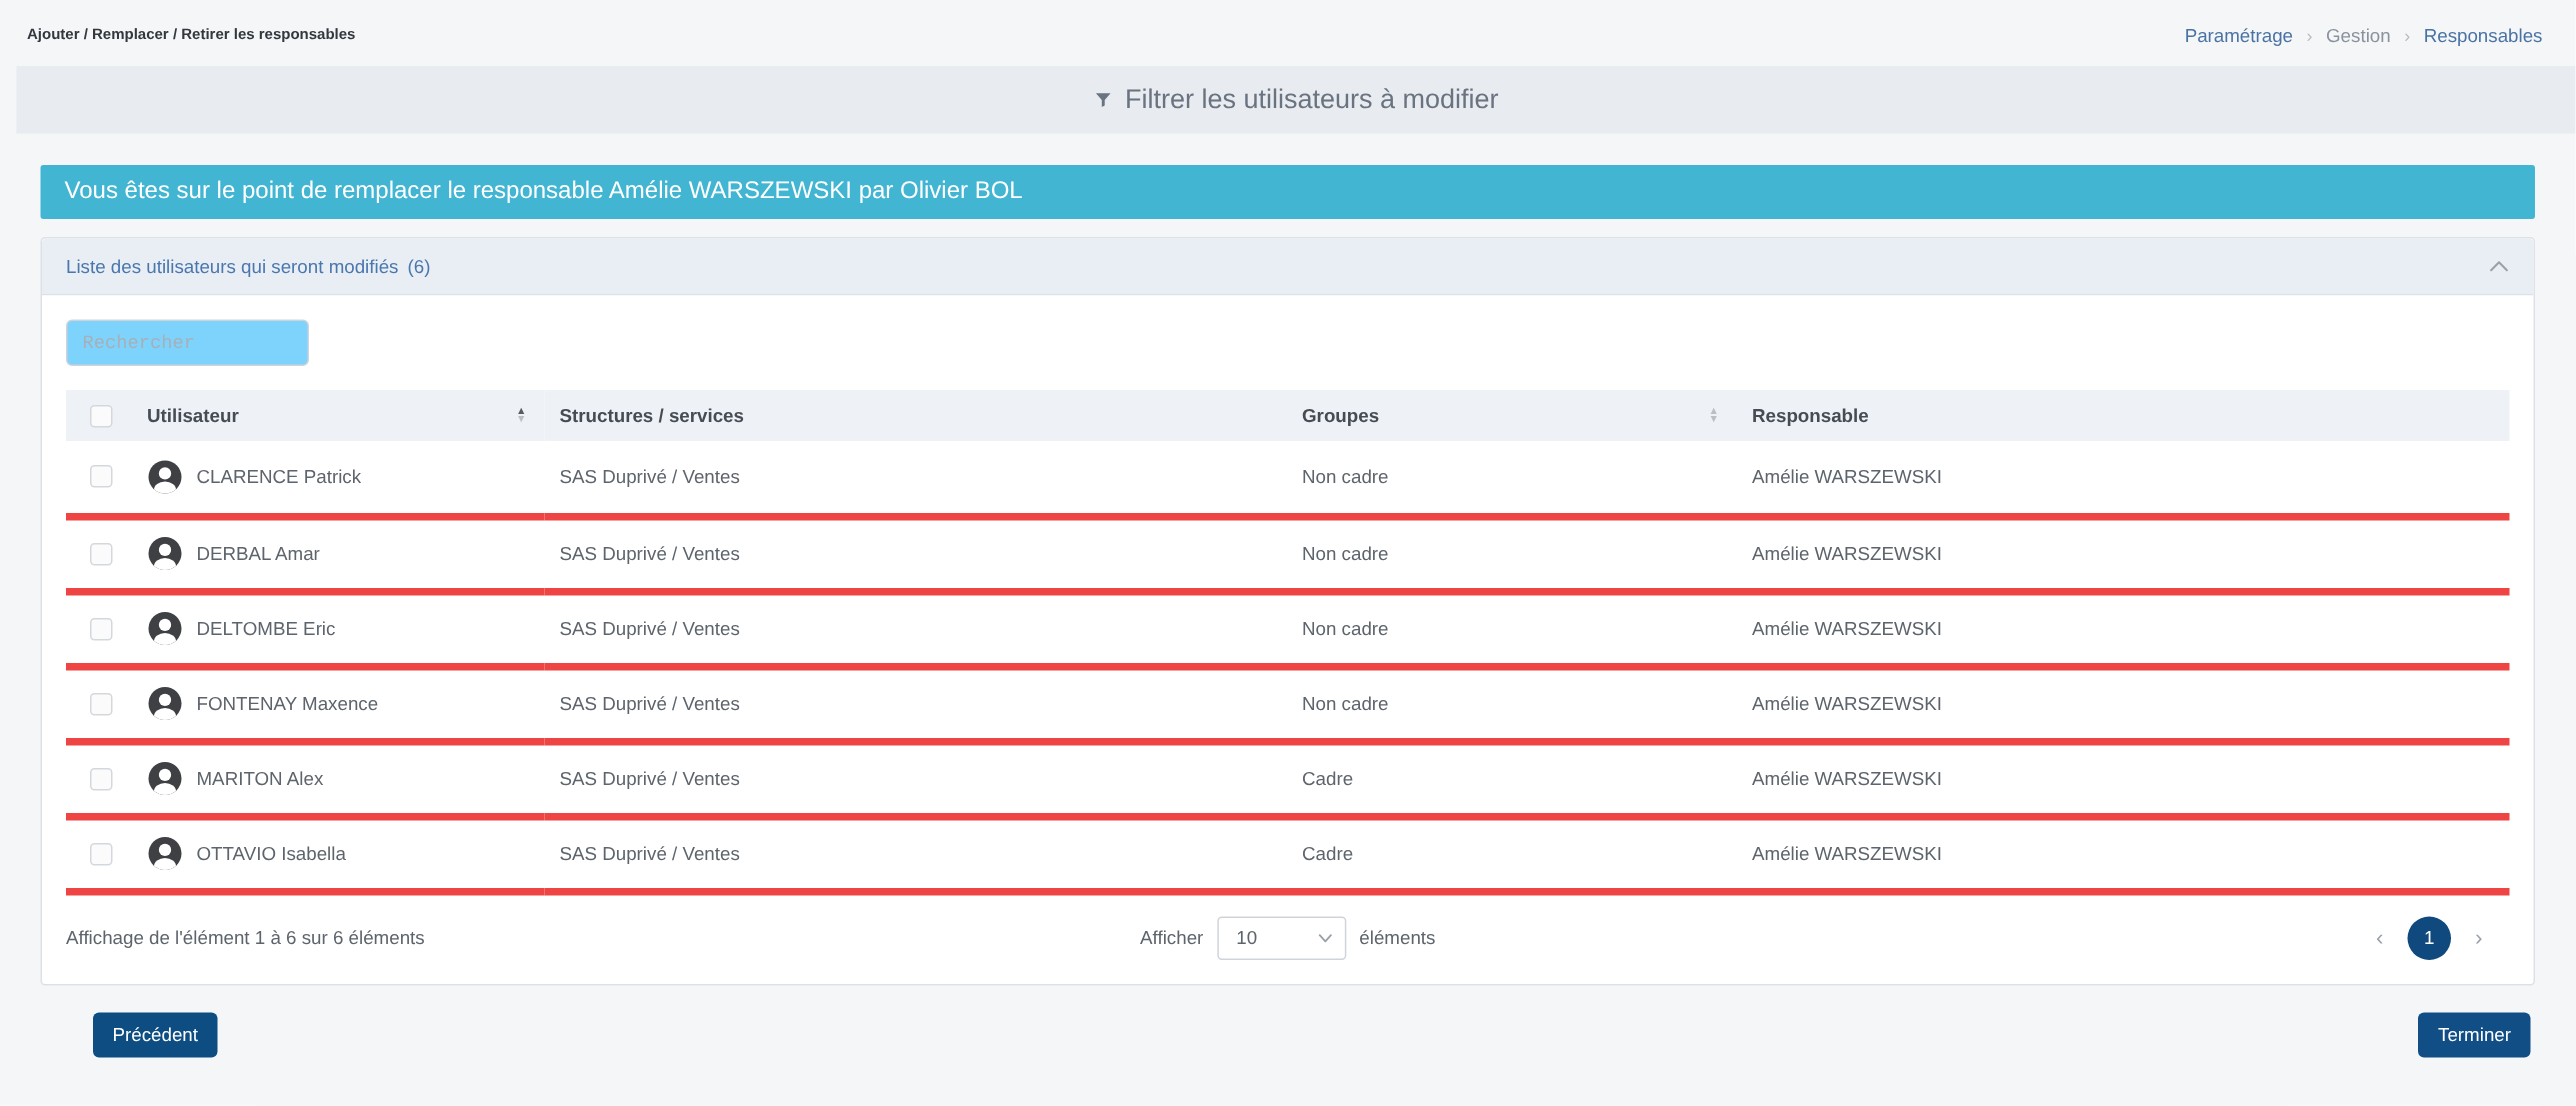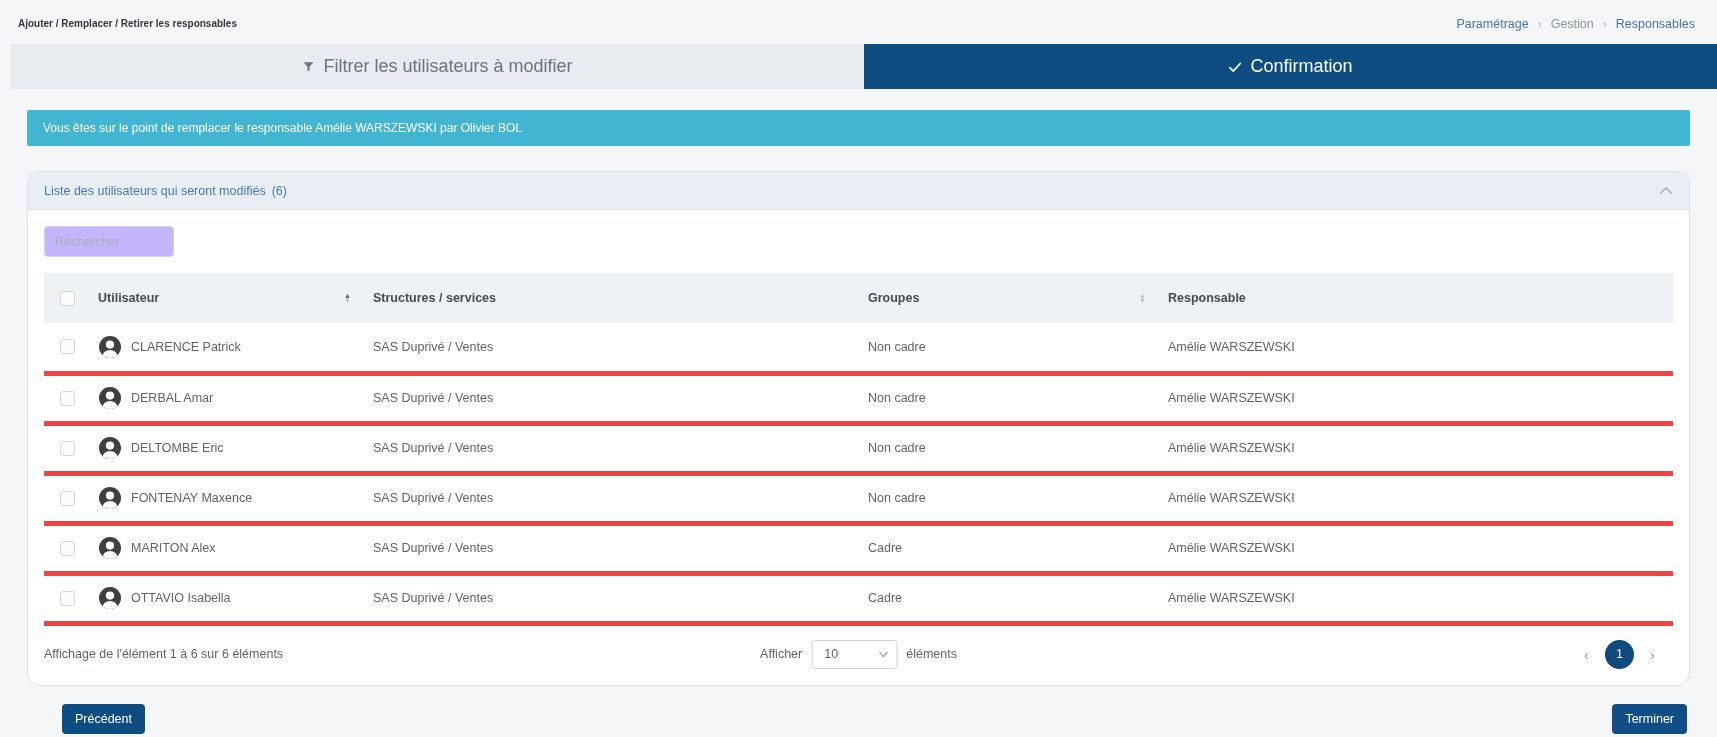--- a/index.html
+++ b/index.html
@@ -27,48 +27,48 @@
     flex:1; display:flex; align-items:center; justify-content:center; gap:8px;
     font-size:18px; cursor:pointer; user-select:none;
   }
   .tab-inactive { background:#e8ebf0; color:#6a7380; }
   .tab-active { background:#0d4d82; color:#ffffff; }
   .tab svg { display:block; }
   
   .content { padding:0 27px; }
   .banner {
     margin-top:21px; height:36px; background:#41b5d2; color:#ffffff;
-    display:flex; align-items:center; padding:0 16px; font-size:12px;
+    display:flex; align-items:center; padding:0 16px; font-size:16px;
     border-radius:2px;
   }
   
   .panel {
-    margin-top:25px; background:#ffffff; border:1px solid #dde1e7;
-    border-radius:13px;
+    margin-top:12px; background:#ffffff; border:1px solid #dde1e7;
+    border-radius:3px;
   }
   .panel-header {
     background:#e9eef5; height:38px; display:flex; align-items:center;
     justify-content:space-between; padding:0 16px; cursor:pointer;
     border-bottom:1px solid #dde1e7; border-radius:3px 3px 0 0;
   }
   .panel-title { color:#4a77ad; font-size:12.5px; }
   .panel-title .count { margin-left:6px; }
   .panel-body { padding:16px 16px 0 16px; }
   .search-input {
-    width:130px; height:31px; border:1px solid #cfd4da; border-radius:4px;
+    width:162px; height:31px; border:1px solid #cfd4da; border-radius:4px;
     padding:0 10px; font-size:12.5px; color:#555; outline:none;
-    font-family:Liberation Sans, sans-serif; margin-bottom:16px; background:#c4b5fd;
+    font-family:Liberation Mono, monospace; margin-bottom:16px; background:#7dd3fc;
   }
   .search-input::placeholder { color:#a8afb7; }
   
   table { width:100%; border-collapse:collapse; table-layout:fixed; }
   col.c-check { width:44px; } col.c-user { width:275px; }
   col.c-structure { width:495px; } col.c-group { width:300px; }
   thead th {
-    background:#eef1f6; height:50px; text-align:left; font-weight:700;
+    background:#eef1f6; height:34px; text-align:left; font-weight:700;
     font-size:12.5px; color:#454c54; padding:0 10px; vertical-align:middle;
   }
   th .th-flex { display:flex; align-items:center; justify-content:space-between; }
   .sort-icon { display:flex; flex-direction:column; line-height:5px; font-size:7px; margin-right:2px; }
   .sort-icon .up { color:#555c64; } .sort-icon .down { color:#b8bfc7; }
   .sort-icon.unsorted .up, .sort-icon.unsorted .down { color:#b8bfc7; }
   tbody td {
     height:50px; border-bottom:5px solid #ef4444; padding:0 10px;
     font-size:12.5px; color:#5d646b; vertical-align:middle;
   }
@@ -124,28 +124,20 @@
 </div>
 
 <div class="tabs">
   <div class="tab tab-inactive">
     <span>
       <svg width="13" height="13" viewBox="0 0 24 24" fill="#6a7380">
           <path d="M3 4h18l-7.2 8.4V19l-3.6 2v-8.6L3 4z"></path>
         </svg>
     </span>
     <span>Filtrer les utilisateurs à modifier</span>
-  </div>
-  <div class="tab tab-active">
-    <span>
-      <svg width="14" height="12" viewBox="0 0 24 20" fill="none" stroke="#ffffff" stroke-width="3" stroke-linecap="round" stroke-linejoin="round">
-          <polyline points="3,11 9,17 21,4"></polyline>
-        </svg>
-    </span>
-    <span>Confirmation</span>
   </div>
 </div>
 
 <div class="content">
 
   <div class="banner">
     <span>Vous êtes sur le point de remplacer le responsable Amélie WARSZEWSKI par Olivier BOL</span>
   </div>
 
   <div class="panel">

